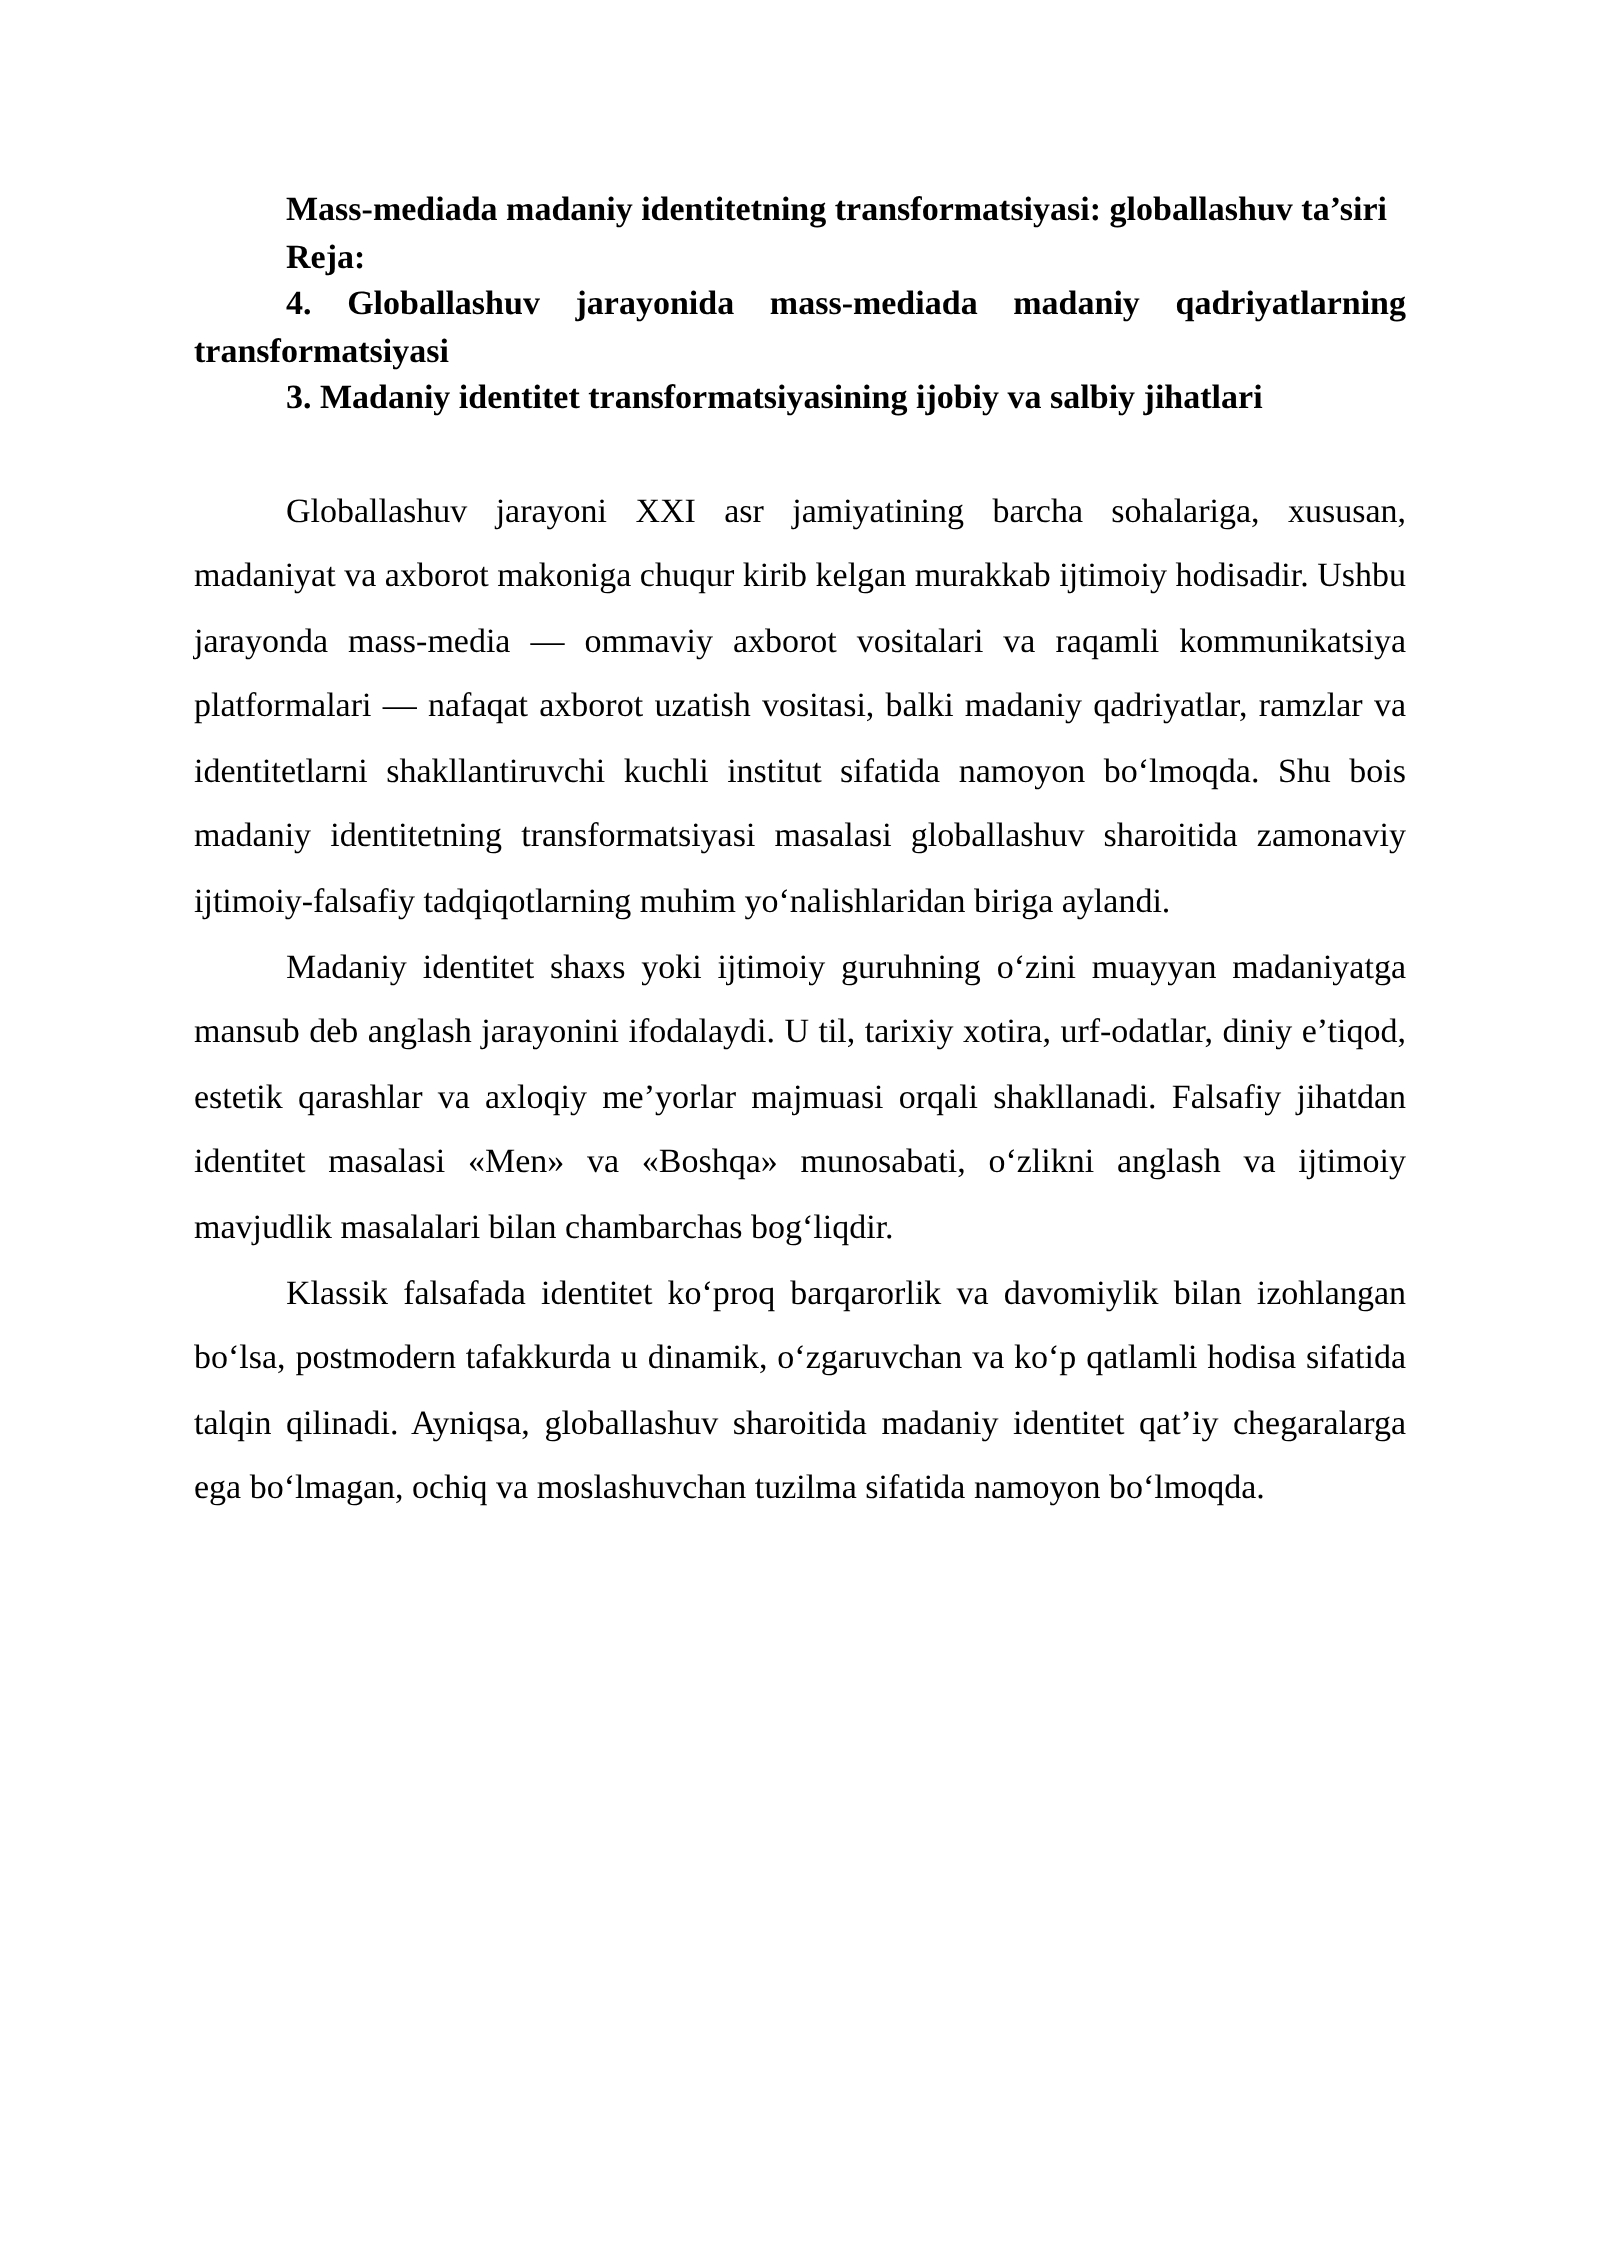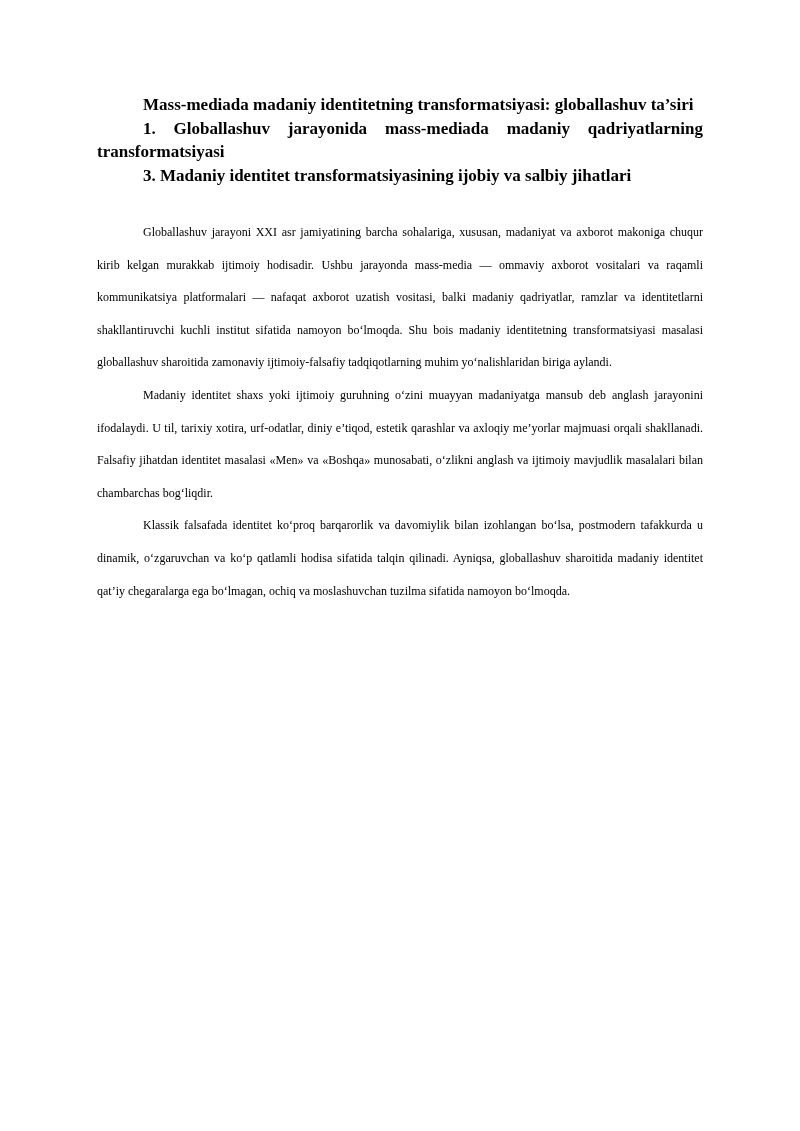--- a/index.html
+++ b/index.html
@@ -32,37 +32,38 @@
     line-height: 23.5px;
     font-weight: bold;
     text-align: justify;
     text-indent: 46px;
   }
   .body-text {
     margin-top: 29px;
   }
   .body-para {
     margin: 0;
-    font-size: 12px;
+    font-size: 17px;
     line-height: 32.6px;
     font-weight: normal;
     text-align: justify;
     text-indent: 46px;
   }
 </style>
 </head>
 <body>
 
 <div class="page">
   <div class="content">
 
     <h1 class="doc-title">Mass-mediada madaniy identitetning transformatsiyasi: globallashuv ta’siri</h1>
 
+    <p class="plan-label">Reja:</p>
 
-    <p class="plan-item">1. Globallashuv jarayonida mass-mediada madaniy qadriyatlarning transformatsiyasi</p>
+    <p class="plan-item">4. Globallashuv jarayonida mass-mediada madaniy qadriyatlarning transformatsiyasi</p>
 
 
     <p class="plan-item">3. Madaniy identitet transformatsiyasining ijobiy va salbiy jihatlari</p>
 
     <div class="body-text">
       <p class="body-para">Globallashuv jarayoni XXI asr jamiyatining barcha sohalariga, xususan, madaniyat va axborot makoniga chuqur kirib kelgan murakkab ijtimoiy hodisadir. Ushbu jarayonda mass-media — ommaviy axborot vositalari va raqamli kommunikatsiya platformalari — nafaqat axborot uzatish vositasi, balki madaniy qadriyatlar, ramzlar va identitetlarni shakllantiruvchi kuchli institut sifatida namoyon bo‘lmoqda. Shu bois madaniy identitetning transformatsiyasi masalasi globallashuv sharoitida zamonaviy ijtimoiy-falsafiy tadqiqotlarning muhim yo‘nalishlaridan biriga aylandi.</p>
       <p class="body-para">Madaniy identitet shaxs yoki ijtimoiy guruhning o‘zini muayyan madaniyatga mansub deb anglash jarayonini ifodalaydi. U til, tarixiy xotira, urf-odatlar, diniy e’tiqod, estetik qarashlar va axloqiy me’yorlar majmuasi orqali shakllanadi. Falsafiy jihatdan identitet masalasi «Men» va «Boshqa» munosabati, o‘zlikni anglash va ijtimoiy mavjudlik masalalari bilan chambarchas bog‘liqdir.</p>
       <p class="body-para">Klassik falsafada identitet ko‘proq barqarorlik va davomiylik bilan izohlangan bo‘lsa, postmodern tafakkurda u dinamik, o‘zgaruvchan va ko‘p qatlamli hodisa sifatida talqin qilinadi. Ayniqsa, globallashuv sharoitida madaniy identitet qat’iy chegaralarga ega bo‘lmagan, ochiq va moslashuvchan tuzilma sifatida namoyon bo‘lmoqda.</p>
     </div>
 

